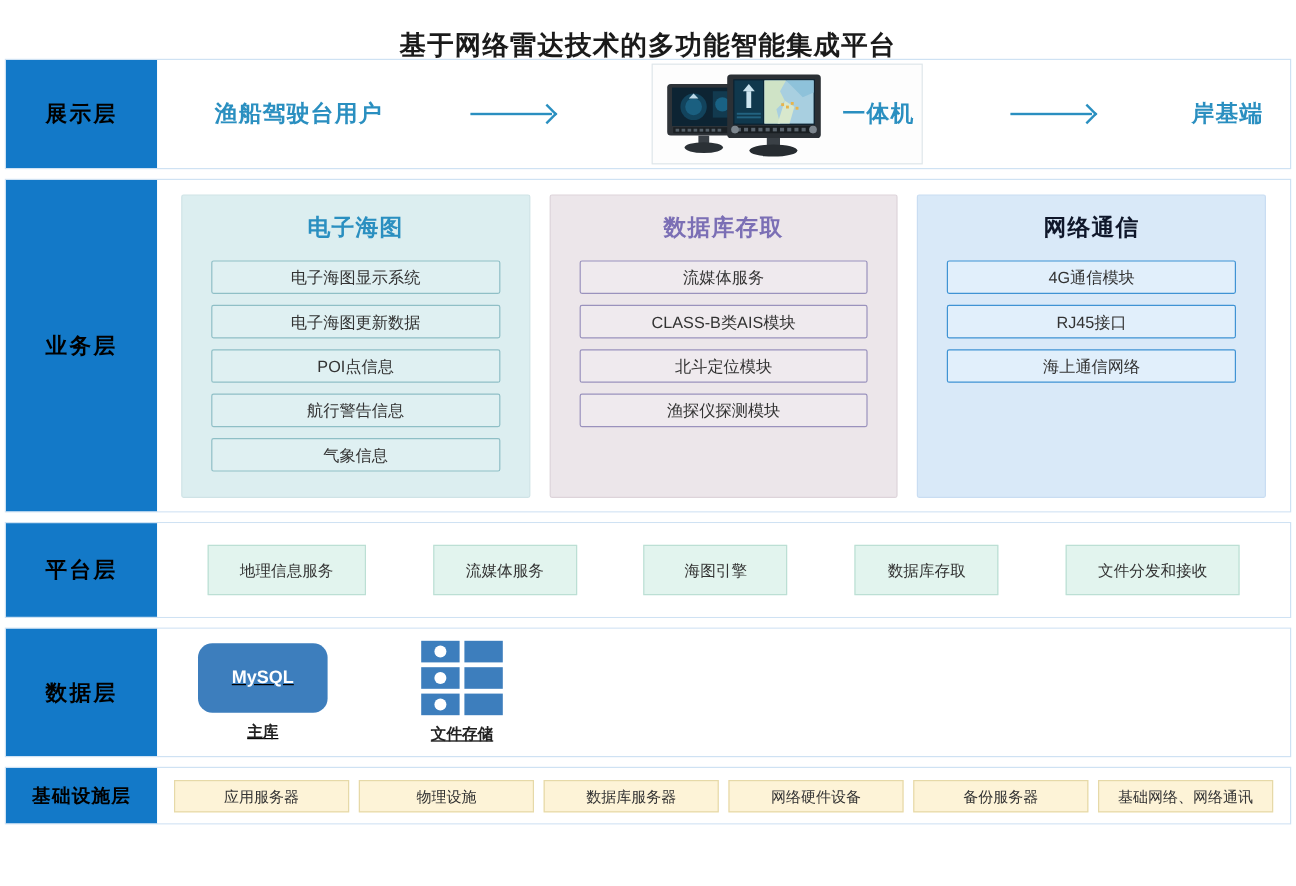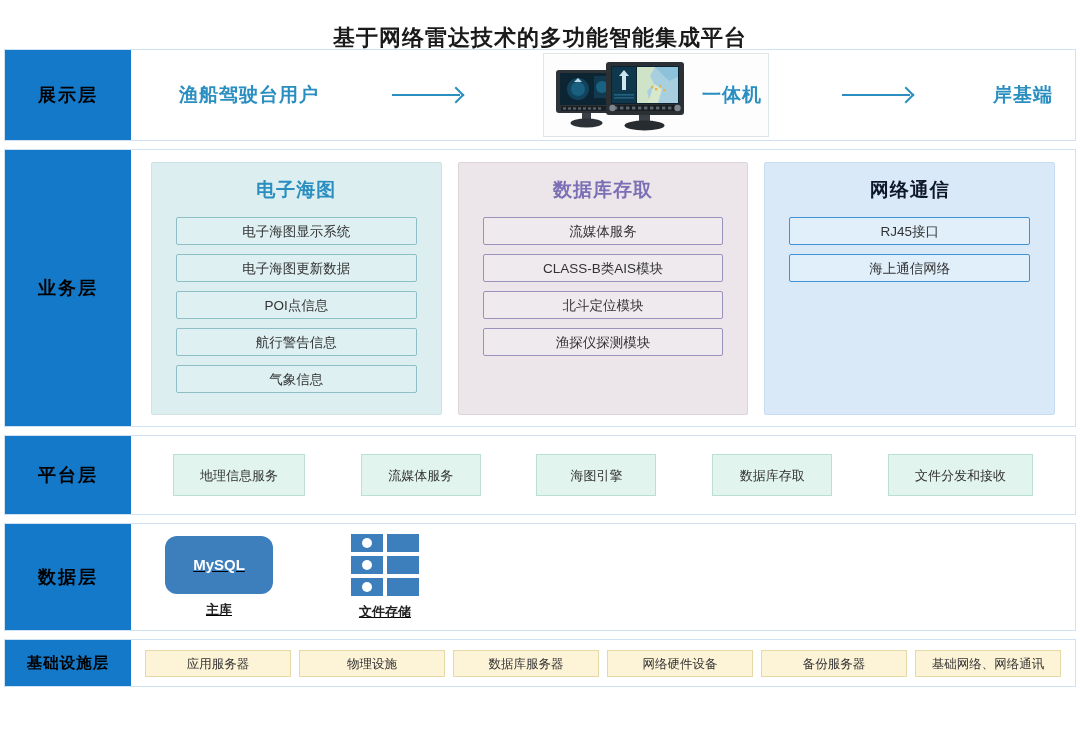--- a/index.html
+++ b/index.html
@@ -374,20 +374,21 @@
       <div class="biz-panel device">
         <div class="biz-title">数据库存取</div>
         <div class="biz-item">流媒体服务</div>
         <div class="biz-item">CLASS-B类AIS模块</div>
         <div class="biz-item">北斗定位模块</div>
         <div class="biz-item">渔探仪探测模块</div>
       </div>
 
       <div class="biz-panel net">
         <div class="biz-title">网络通信</div>
+        <div class="biz-item">4G通信模块</div>
         <div class="biz-item">RJ45接口</div>
         <div class="biz-item">海上通信网络</div>
       </div>
 
     </div>
   </div>
 </div>
 
 <div class="layer" id="layer-platform">
   <div class="layer-label">平台层</div>

